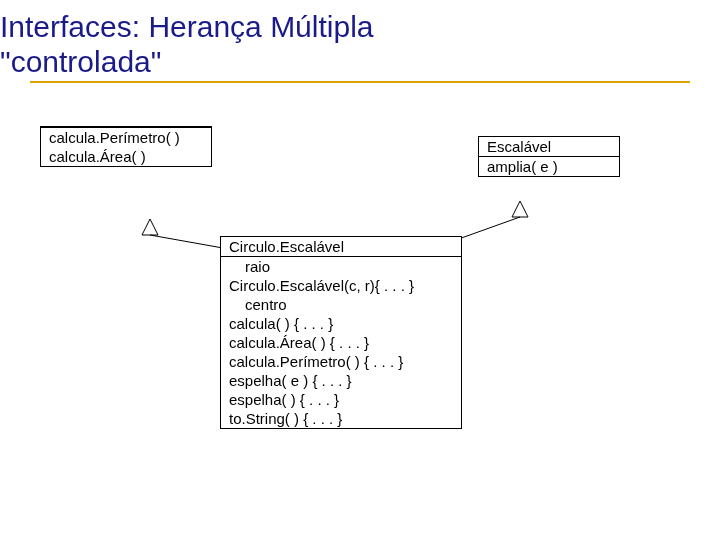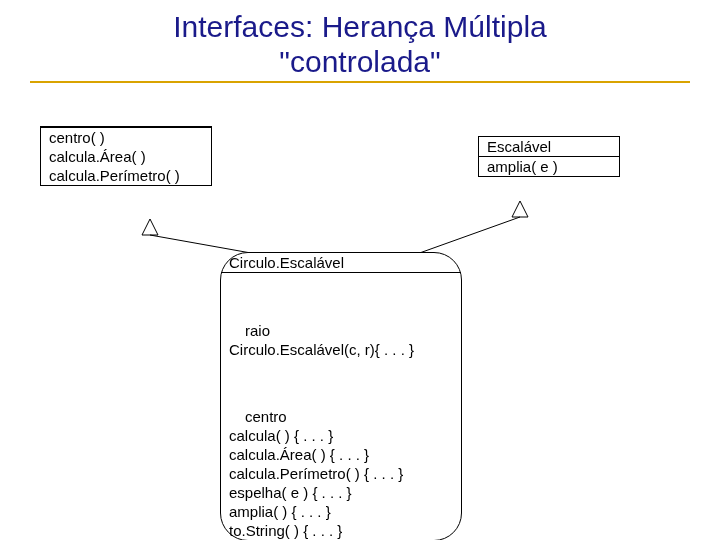--- a/index.html
+++ b/index.html
@@ -6,21 +6,21 @@
     margin: 0;
     padding: 0;
     width: 720px;
     height: 540px;
     background: #ffffff;
     font-family: "Comic Sans MS", cursive, sans-serif;
     position: relative;
     overflow: hidden;
   }
   .title-block {
-    text-align: center;
+    text-align: left;
     padding-top: 10px;
   }
   .title-line {
     font-size: 30px;
     color: #1a1a8a;
     line-height: 1.15;
   }
   .title-underline {
     border: none;
     border-top: 2px solid #d9a300;
@@ -33,28 +33,27 @@
     font-family: Arial, sans-serif;
     font-size: 15px;
     color: #000;
   }
   .uml-row {
     padding: 1px 8px 1px 8px;
     white-space: nowrap;
   }
   .uml-row.indent {
     padding-left: 24px;
-    margin-top: 48px;
   }
   .divider {
     border-top: 1px solid #000;
   }
   #box-geo { left: 40px;  top: 126px; width: 170px; }
   #box-esc { left: 478px; top: 136px; width: 140px; }
-  #box-circ{ left: 220px; top: 252px; width: 240px; border-radius: 28px; }
+  #box-circ{ left: 220px; top: 236px; width: 240px; }
   svg.lines {
     position: absolute;
     left: 0; top: 0;
     width: 720px; height: 540px;
     pointer-events: none;
   }
 </style>
 </head>
 <body>
 
@@ -67,36 +66,35 @@
 <svg class="lines">
 
   <polygon points="150,219 142,235 158,235" fill="#ffffff" stroke="#000" stroke-width="1"></polygon>
   <line x1="150" y1="235" x2="290" y2="260" stroke="#000" stroke-width="1"></line>
   <polygon points="520,201 512,217 528,217" fill="#ffffff" stroke="#000" stroke-width="1"></polygon>
   <line x1="520" y1="217" x2="400" y2="260" stroke="#000" stroke-width="1"></line>
 </svg>
 
 <div id="box-geo" class="uml-box">
   <div class="divider"></div>
-  <div class="uml-row">centro( )</div>
+  <div class="uml-row">calcula.Perímetro( )</div>
   <div class="uml-row">calcula.Área( )</div>
-  <div class="uml-row">calcula.Perímetro( )</div>
 </div>
 
 <div id="box-esc" class="uml-box">
   <div class="uml-row">Escalável</div>
   <div class="divider"></div>
   <div class="uml-row">amplia( e )</div>
 </div>
 
 <div id="box-circ" class="uml-box">
   <div class="uml-row">Circulo.Escalável</div>
   <div class="divider"></div>
   <div class="uml-row indent">raio</div>
   <div class="uml-row">Circulo.Escalável(c, r){ . . . }</div>
   <div class="uml-row indent">centro</div>
   <div class="uml-row">calcula( ) { . . . }</div>
   <div class="uml-row">calcula.Área( ) { . . . }</div>
   <div class="uml-row">calcula.Perímetro( ) { . . . }</div>
   <div class="uml-row">espelha( e ) { . . . }</div>
-  <div class="uml-row">amplia( ) { . . . }</div>
+  <div class="uml-row">espelha( ) { . . . }</div>
   <div class="uml-row">to.String( ) { . . . }</div>
 </div>
 
 </body></html>

